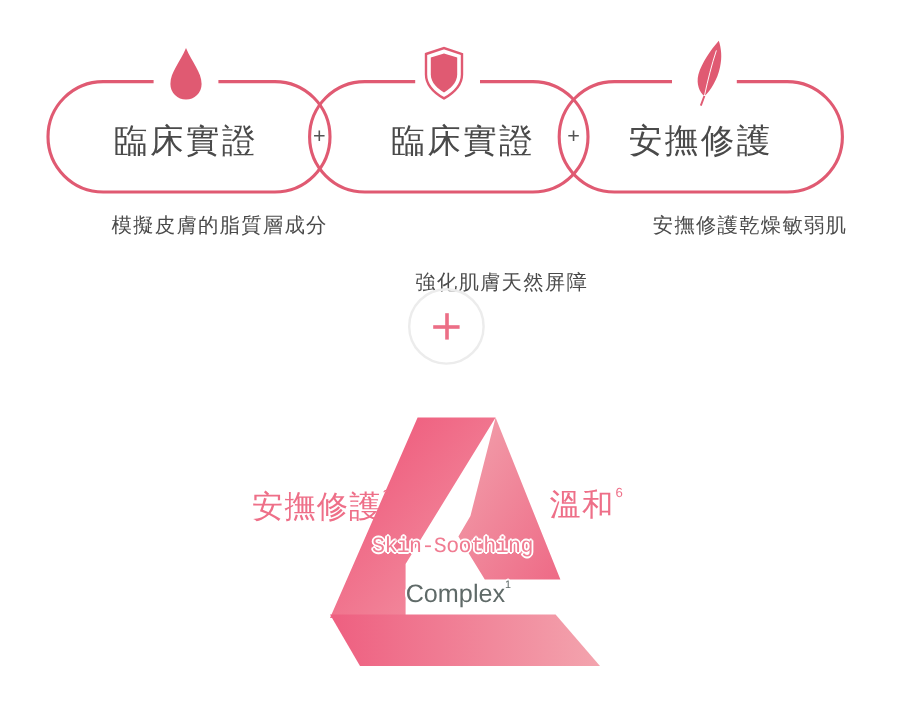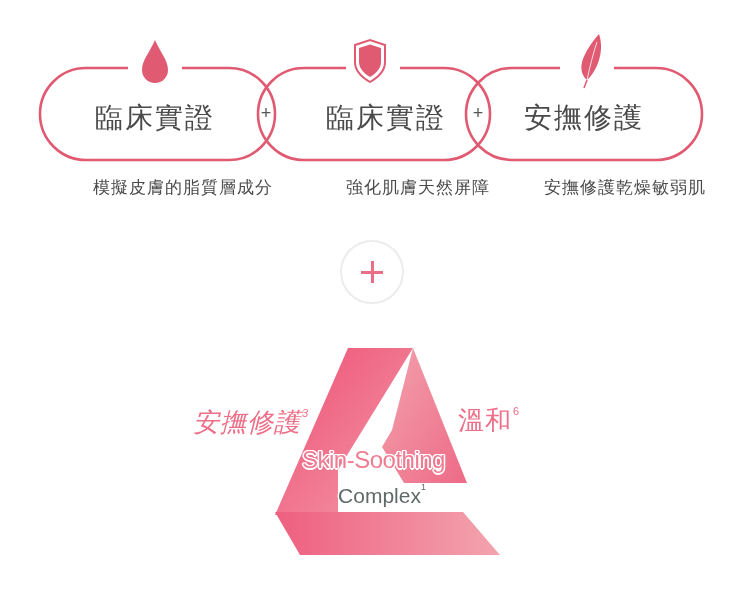--- a/index.html
+++ b/index.html
@@ -6,21 +6,21 @@
   body { width:750px; height:593px; position:relative; overflow:hidden; font-family:"DejaVu Sans", "Liberation Sans", sans-serif; }
   .pills-svg { position:absolute; left:0; top:0; }
   .pill-title { position:absolute; top:99px; font-size:28px; color:#4a4a4a; letter-spacing:2px; text-align:center; width:180px; }
   .pill-sub { position:absolute; top:176px; font-size:17px; color:#4a4a4a; letter-spacing:1px; text-align:right; width:240px; white-space:nowrap; }
   .plus-small { position:absolute; top:103px; font-size:18px; color:#555; width:20px; text-align:center; font-family:"Liberation Sans", sans-serif; }
   .center-plus { position:absolute; left:340px; top:240px; width:64px; height:64px; border:2px solid #ececec; border-radius:50%; box-sizing:border-box; }
   .center-plus .h { position:absolute; left:19px; top:29px; width:22px; height:3px; background:#ec6e86; }
   .center-plus .v { position:absolute; left:28.5px; top:19px; width:3px; height:22px; background:#ec6e86; }
   .side-label { position:absolute; font-size:26px; color:#ee6f88; letter-spacing:1px; white-space:nowrap; }
   .side-label sup { font-size:11px; vertical-align:top; position:relative; top:2px; margin-left:1px; font-family:"Liberation Sans", sans-serif; }
-  .complex-1 { position:absolute; left:302px; top:446px; width:150px; text-align:left; font-family:Liberation Sans, sans-serif; font-size:24px; color:#f07c92; -webkit-text-stroke:0; text-shadow: -1.5px 0 #fff, 1.5px 0 #fff, 0 -1.5px #fff, 0 1.5px #fff, -1px -1px #fff, 1px 1px #fff, -1px 1px #fff, 1px -1px #fff; letter-spacing:-0.5px; }
+  .complex-1 { position:absolute; left:302px; top:446px; width:150px; text-align:center; font-family:Liberation Mono, monospace; font-size:18px; color:#f07c92; -webkit-text-stroke:0; text-shadow: -1.5px 0 #fff, 1.5px 0 #fff, 0 -1.5px #fff, 0 1.5px #fff, -1px -1px #fff, 1px 1px #fff, -1px 1px #fff, 1px -1px #fff; letter-spacing:-0.5px; }
   .complex-2 { position:absolute; left:322px; top:464px; width:120px; text-align:center; font-family:"Liberation Sans", sans-serif; font-size:21px; color:#5f6a68; text-shadow: -1.5px 0 #fff, 1.5px 0 #fff, 0 -1.5px #fff, 0 1.5px #fff, -1px -1px #fff, 1px 1px #fff, -1px 1px #fff, 1px -1px #fff; margin-top: 20px; }
   .complex-2 sup { font-size:9px; vertical-align:top; position:relative; top:-2px; }
 </style>
 </head>
 <body>
 
 <svg class="pills-svg" width="750" height="593" viewBox="0 0 750 593">
   <defs>
     <linearGradient id="gLeft" x1="0" y1="0" x2="1" y2="1">
       <stop offset="0" stop-color="#ee4f74"></stop>
@@ -74,25 +74,25 @@
 </svg>
 
 <div class="pill-title" style="left:65px;">臨床實證</div>
 <div class="pill-title" style="left:296px;">臨床實證</div>
 <div class="pill-title" style="left:494px;">安撫修護</div>
 
 <div class="plus-small" style="left:256px;">+</div>
 <div class="plus-small" style="left:468px;">+</div>
 
 <div class="pill-sub" style="left:33px;">模擬皮膚的脂質層成分</div>
-<div class="pill-sub" style="left:250px;">強化肌膚天然屏障</div>
+<div class="pill-sub" style="left:250px;margin-top:48px;">強化肌膚天然屏障</div>
 <div class="pill-sub" style="left:466px;">安撫修護乾燥敏弱肌</div>
 
 <div class="center-plus">
   <div class="h"></div>
     <div class="v"></div>
 </div>
 
-<div class="side-label" style="left:193px; top:405px;font-style:italic;"><span>安撫修護</span><sup>3</sup></div>
+<div class="side-label" style="left:210px; top:405px;"><span>安撫修護</span><sup>3</sup></div>
 <div class="side-label" style="left:458px; top:403px;text-align:center;"><span>溫和</span><sup>6</sup></div>
 
 <div class="complex-1">Skin-Soothing</div>
 <div class="complex-2"><span>Complex</span><sup>1</sup></div>
 
 </body></html>

